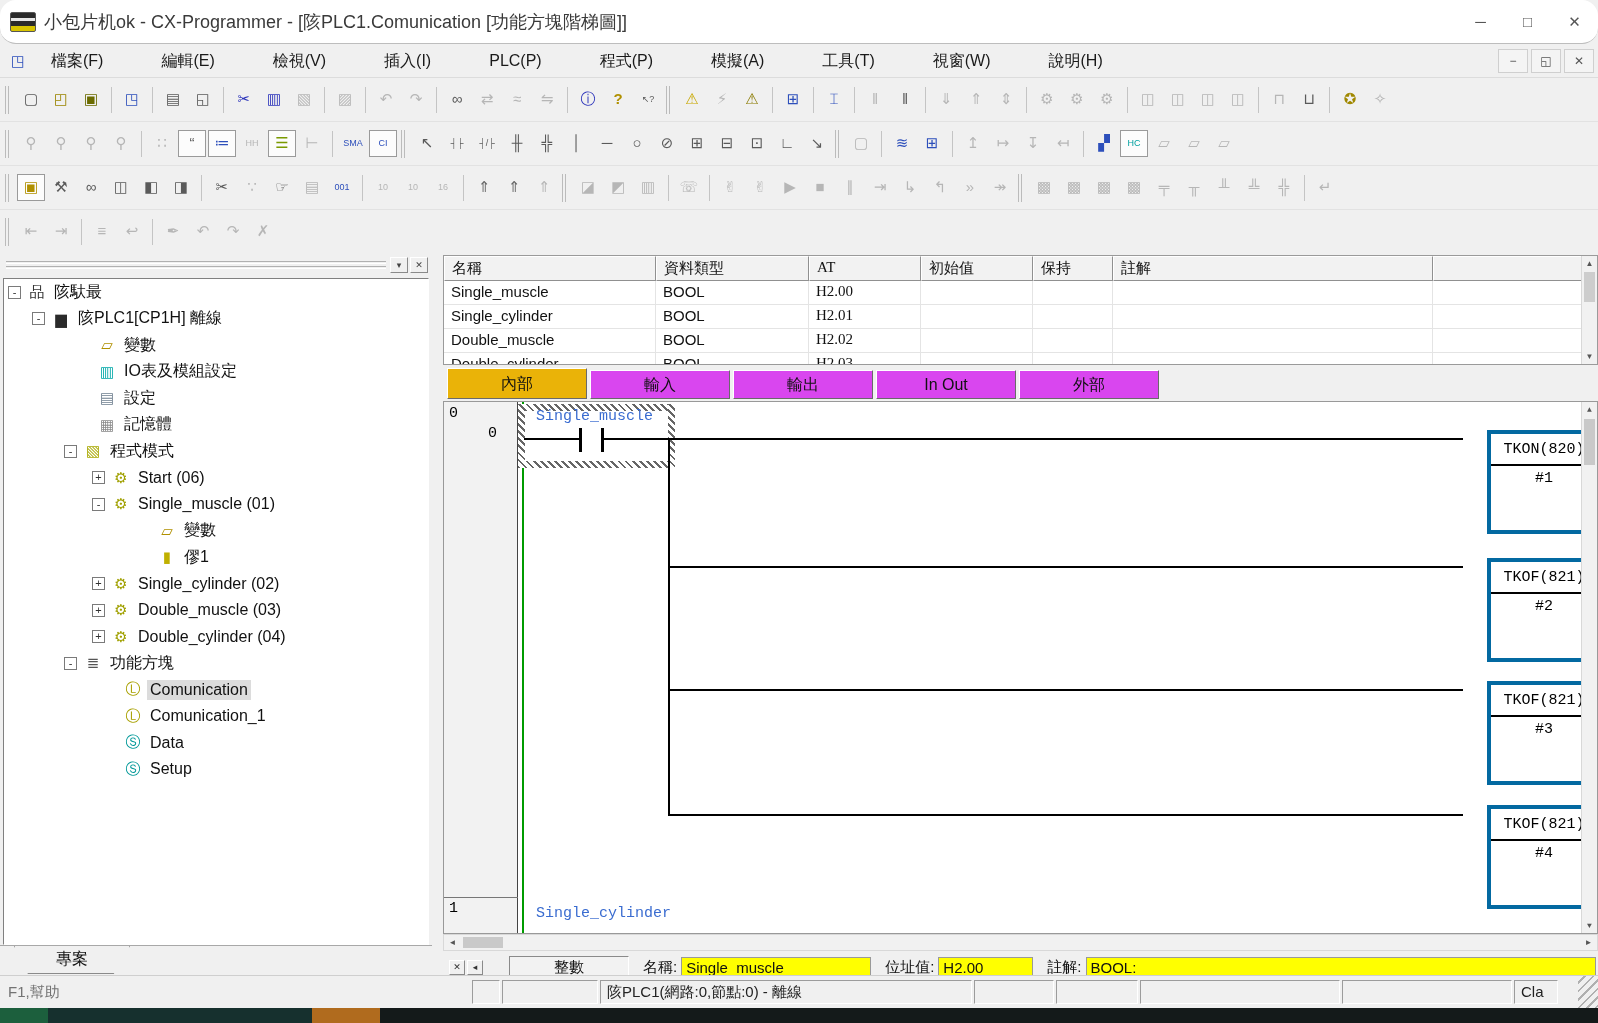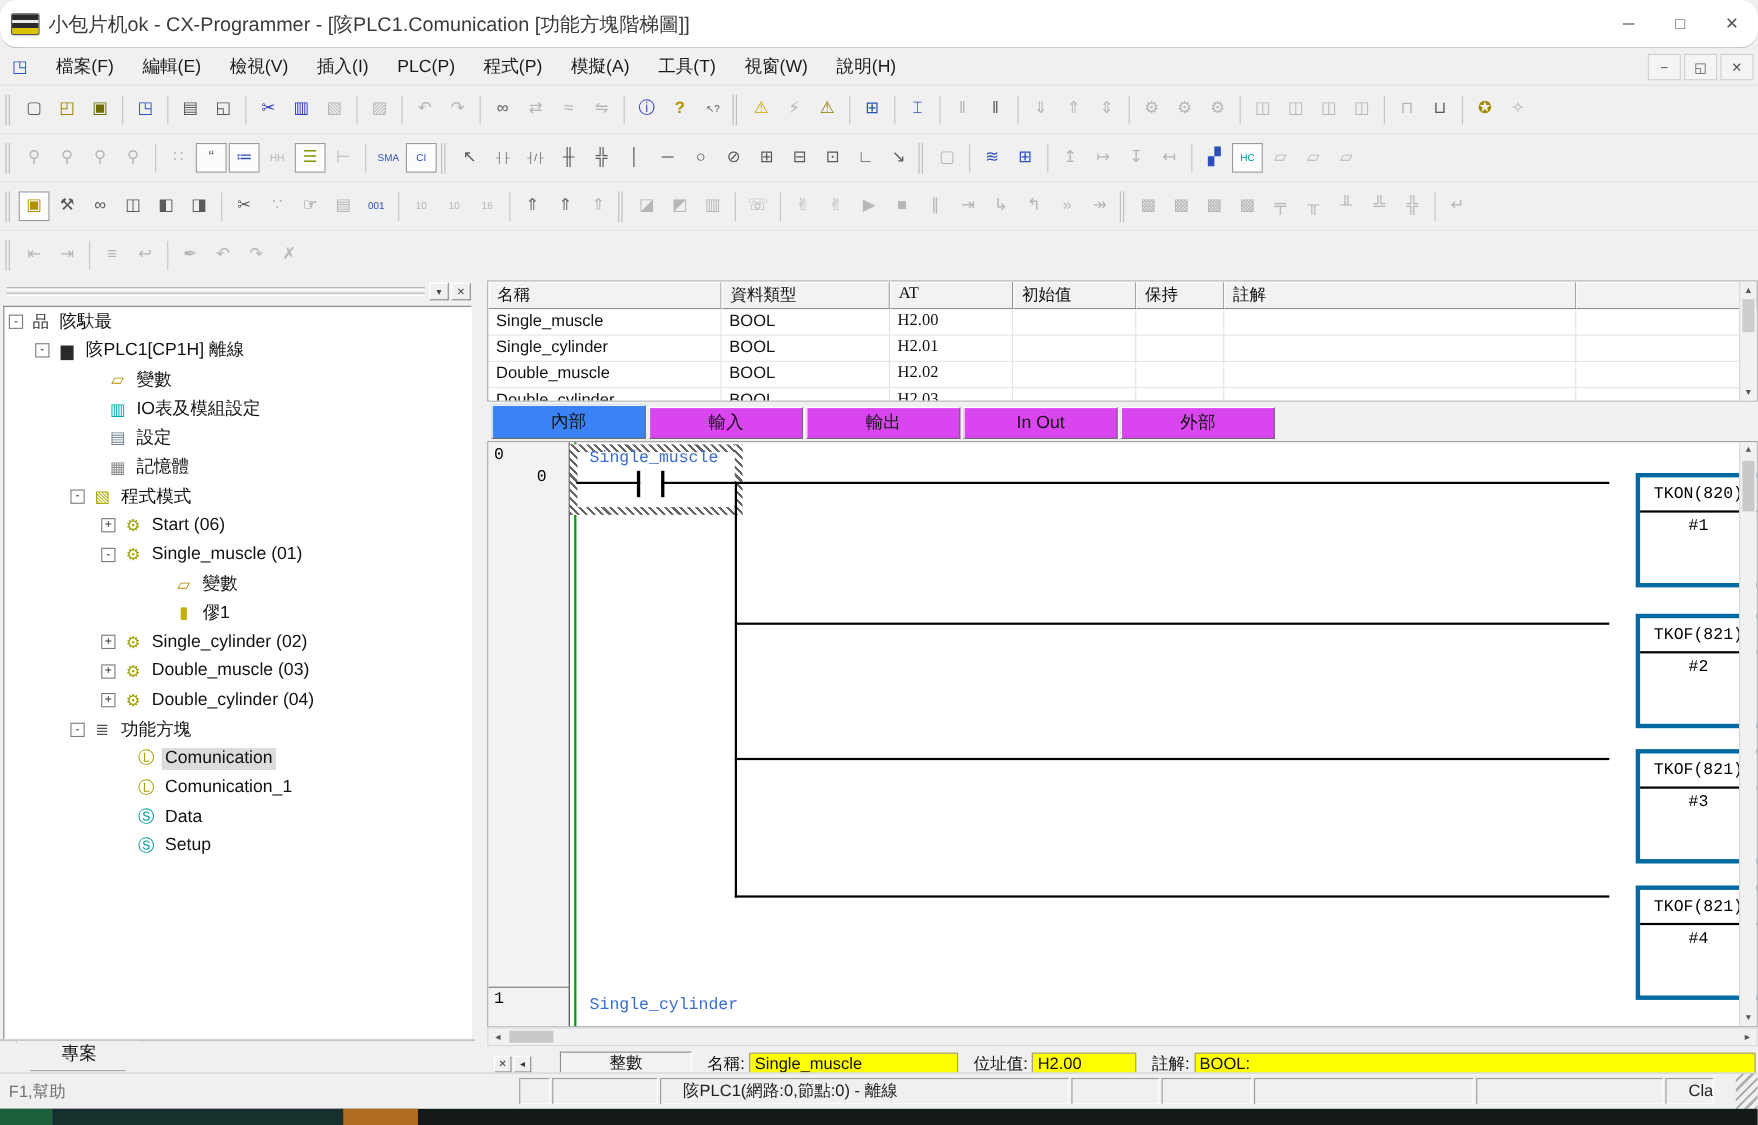--- a/index.html
+++ b/index.html
@@ -84,21 +84,21 @@
   .vscroll { position:absolute; right:0; top:0; width:16px; height:100%;
     background:#f1f1f1; border-left:1px solid #d8d8d8; }
   .sarrow { height:15px; font-size:8px; color:#555; text-align:center; line-height:15px; }
   .sarrow.bottom { position:absolute; bottom:0; width:100%; }
   .vthumb { position:absolute; top:16px; left:2px; width:11px; height:30px; background:#cdcdcd; }
 
   
   .vtabs { height:34px; display:flex; align-items:flex-end; padding:3px 0 0 4px; gap:3px; }
   .vtab { width:140px; height:29px; line-height:27px; text-align:center; font-size:16px; color:#111;
     background:#d946ef; border:1px solid; border-color:#ffffff #6a6a6a #6a6a6a #ffffff; }
-  .vtab.act { background:#3b82f6; height:31px; line-height:29px; }
+  .vtab.act { background:#eab308; height:31px; line-height:29px; }
 
   
   .ladder { position:relative; width:1155px; height:533px; background:#ffffff;
     border:1px solid #999; margin-top:2px; overflow:hidden;
     font-family:"Liberation Mono","DejaVu Sans Mono",monospace; }
   .lmargin { position:absolute; left:0; top:0; width:74px; height:533px; background:#f2f2f2;
     border-right:1px solid #444; }
   .rail { position:absolute; left:78px; top:0; width:2px; height:533px; background:#009b00; }
   .rnum { position:absolute; font-size:15px; color:#000; }
   .hz,.hv { position:absolute; background:repeating-linear-gradient(45deg,#666 0 2px,#ffffff 2px 5px); }
@@ -136,21 +136,21 @@
   .eb-label { font-size:15px; color:#111; margin:0 4px 0 14px; white-space:nowrap; flex-shrink:0; }
   .eb-val { background:#ffff00; border:1px solid #999; height:21px; line-height:19px;
     font-size:15px; color:#111; padding:0 4px; white-space:nowrap; overflow:hidden; flex-shrink:0; }
   .eb-name { width:190px; } .eb-addr { width:95px; } .eb-comment { flex:1; margin-right:2px; }
 
   
   .statusbar { position:absolute; top:975px; left:0; width:1598px; height:33px;
     background:#f0f0f0; border-top:1px solid #cfcfcf; display:flex; align-items:center; }
   .sb-help { width:470px; font-size:15px; color:#737373; padding-left:8px; }
   .sb-panel { height:24px; border:1px solid; border-color:#9c9c9c #ffffff #ffffff #9c9c9c;
-    margin-left:2px; font-size:15px; line-height:22px; color:#222; padding-left:20px;
+    margin-left:2px; font-size:15px; line-height:22px; color:#222; padding-left:6px;
     white-space:nowrap; overflow:hidden; flex-shrink:0; }
   .sbp1{width:28px;} .sbp2{width:96px;} .sbp3{width:372px;} .sbp4{width:80px;}
   .sbp5{width:82px;} .sbp6{width:200px;} .sbp7{width:170px;} .sbp8{width:44px;}
   .sb-grip { flex:1; height:100%; background:
     repeating-linear-gradient(135deg, transparent 0 4px, #b0b0b0 4px 6px);
     max-width:20px; margin-left:auto; }
 
   
   .taskbar { position:absolute; top:1008px; left:0; width:1598px; height:15px; background:#141a1a; }
   .tk-seg { position:absolute; top:0; height:15px; }
@@ -168,21 +168,21 @@
     <div class="title-text">小包片机ok - CX-Programmer - [陔PLC1.Comunication [功能方塊階梯圖]]</div>
     <div class="win-controls">
       <div class="win-btn">─</div>
       <div class="win-btn">□</div>
       <div class="win-btn">✕</div>
     </div>
   </div>
 
   <div class="menubar">
     <div class="menu-fileicon">◳</div>
-    <div style="display:flex;">
+    <div style="display:flex;gap:32px;">
 
     <div class="menu-item">檔案(F)</div>
         <div class="menu-item">編輯(E)</div>
         <div class="menu-item">檢視(V)</div>
         <div class="menu-item">插入(I)</div>
         <div class="menu-item">PLC(P)</div>
         <div class="menu-item">程式(P)</div>
         <div class="menu-item">模擬(A)</div>
         <div class="menu-item">工具(T)</div>
         <div class="menu-item">視窗(W)</div>

